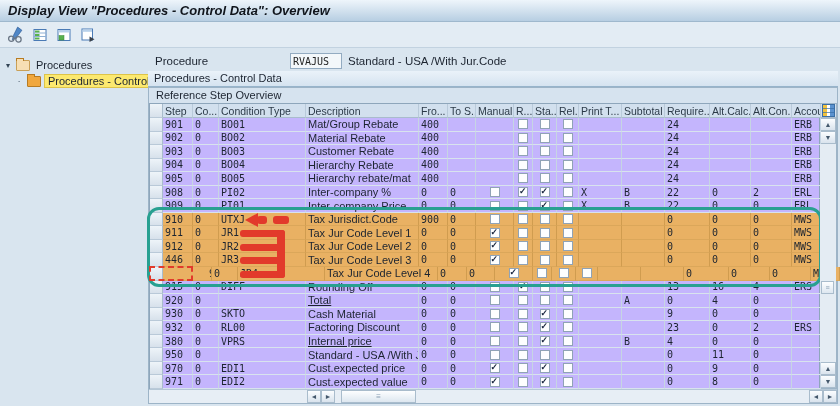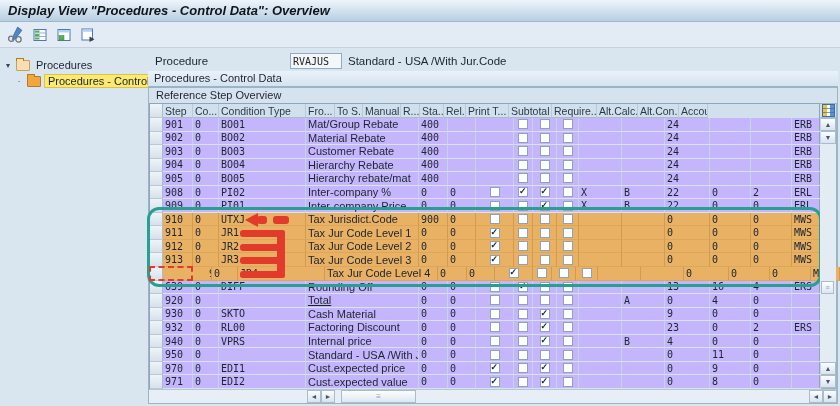--- a/index.html
+++ b/index.html
@@ -121,20 +121,21 @@
   <div class="section-bar">Procedures - Control Data</div>
   <div class="group">
     <div class="group-title">Reference Step Overview</div>
     <div class="table-area">
       <div class="table-col" id="tableCol">
         <div class="thead" id="thead">
             <div class="td sel"></div>
             <div class="td" style="flex: 0 0 30px;">Step</div>
             <div class="td" style="flex: 0 0 26px;">Co...</div>
             <div class="td" style="flex: 0 0 87px;">Condition Type</div>
+            <div class="td" style="flex: 0 0 113px;">Description</div>
             <div class="td" style="flex: 0 0 29px;">Fro...</div>
             <div class="td" style="flex: 0 0 28px;">To S...</div>
             <div class="td" style="flex: 0 0 38px;">Manual</div>
             <div class="td" style="flex: 0 0 19px;">R...</div>
             <div class="td" style="flex: 0 0 24px;">Sta...</div>
             <div class="td" style="flex: 0 0 22px;">Rel...</div>
             <div class="td" style="flex: 0 0 43px;">Print T...</div>
             <div class="td" style="flex: 0 0 43px;">Subtotal</div>
             <div class="td" style="flex: 0 0 45px;">Require...</div>
             <div class="td" style="flex: 0 0 41px;">Alt.Calc...</div>
@@ -397,21 +398,21 @@
               </div>
               <div class="td mono" style="flex: 0 0 43px;"></div>
               <div class="td mono" style="flex: 0 0 43px;"></div>
               <div class="td mono" style="flex: 0 0 45px;">0</div>
               <div class="td mono" style="flex: 0 0 41px;">0</div>
               <div class="td mono" style="flex: 0 0 41px;">0</div>
               <div class="td mono" style="flex: 0 0 29px;">MWS</div>
             </div>
             <div class="tr hl">
               <div class="td sel"></div>
-              <div class="td mono" style="flex: 0 0 30px;">913</div>
+              <div class="td mono" style="flex: 0 0 30px;">446</div>
               <div class="td mono" style="flex: 0 0 26px;">0</div>
               <div class="td mono" style="flex: 0 0 87px;">JR3</div>
               <div class="td" style="flex: 0 0 113px;">Tax Jur Code Level 3</div>
               <div class="td mono" style="flex: 0 0 29px;">0</div>
               <div class="td mono" style="flex: 0 0 28px;">0</div>
               <div class="td ck" style="flex: 0 0 38px;">
                 <span class="cb on"></span>
               </div>
               <div class="td ck" style="flex: 0 0 19px;">
                 <span class="cb"></span>
@@ -451,21 +452,21 @@
               </div>
               <div class="td mono" style="flex: 0 0 43px;"></div>
               <div class="td mono" style="flex: 0 0 43px;"></div>
               <div class="td mono" style="flex: 0 0 45px;">0</div>
               <div class="td mono" style="flex: 0 0 41px;">0</div>
               <div class="td mono" style="flex: 0 0 41px;">0</div>
               <div class="td mono" style="flex: 0 0 29px;">MWS</div>
             </div>
             <div class="tr">
               <div class="td sel"></div>
-              <div class="td mono" style="flex: 0 0 30px;">639</div>
+              <div class="td mono" style="flex: 0 0 30px;">915</div>
               <div class="td mono" style="flex: 0 0 26px;">0</div>
               <div class="td mono" style="flex: 0 0 87px;">DIFF</div>
               <div class="td" style="flex: 0 0 113px;">Rounding Off</div>
               <div class="td mono" style="flex: 0 0 29px;">0</div>
               <div class="td mono" style="flex: 0 0 28px;">0</div>
               <div class="td ck" style="flex: 0 0 38px;">
                 <span class="cb"></span>
               </div>
               <div class="td ck" style="flex: 0 0 19px;">
                 <span class="cb on"></span>
@@ -559,24 +560,24 @@
               </div>
               <div class="td mono" style="flex: 0 0 43px;"></div>
               <div class="td mono" style="flex: 0 0 43px;"></div>
               <div class="td mono" style="flex: 0 0 45px;">23</div>
               <div class="td mono" style="flex: 0 0 41px;">0</div>
               <div class="td mono" style="flex: 0 0 41px;">2</div>
               <div class="td mono" style="flex: 0 0 29px;">ERS</div>
             </div>
             <div class="tr">
               <div class="td sel"></div>
-              <div class="td mono" style="flex: 0 0 30px;">940</div>
+              <div class="td mono" style="flex: 0 0 30px;">380</div>
               <div class="td mono" style="flex: 0 0 26px;">0</div>
               <div class="td mono" style="flex: 0 0 87px;">VPRS</div>
-              <div class="td" style="flex: 0 0 113px;">Internal price</div>
+              <div class="td" style="flex: 0 0 113px; text-decoration: underline;">Internal price</div>
               <div class="td mono" style="flex: 0 0 29px;">0</div>
               <div class="td mono" style="flex: 0 0 28px;">0</div>
               <div class="td ck" style="flex: 0 0 38px;">
                 <span class="cb"></span>
               </div>
               <div class="td ck" style="flex: 0 0 19px;">
                 <span class="cb"></span>
               </div>
               <div class="td ck" style="flex: 0 0 24px;">
                 <span class="cb on"></span>

